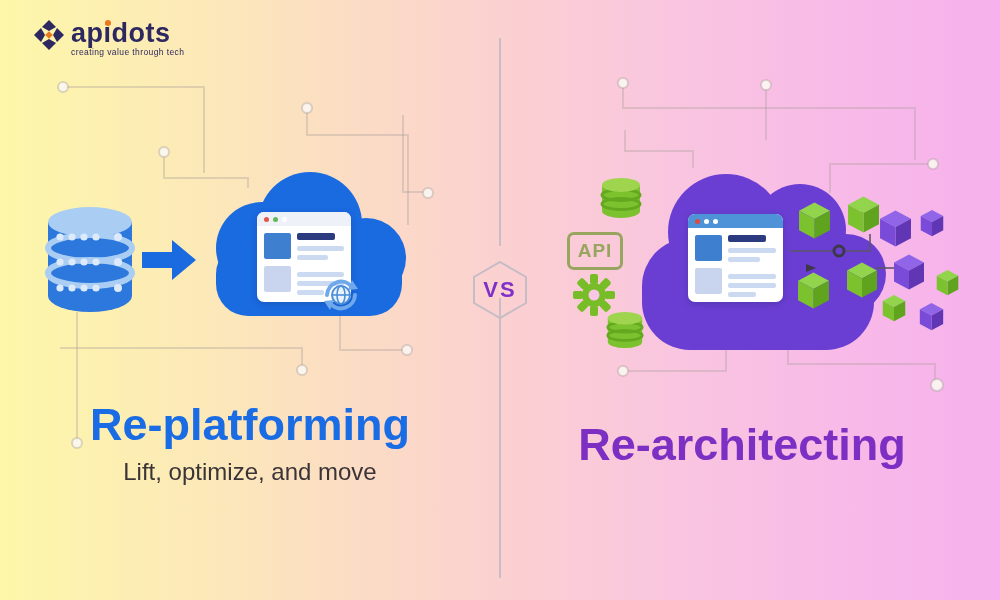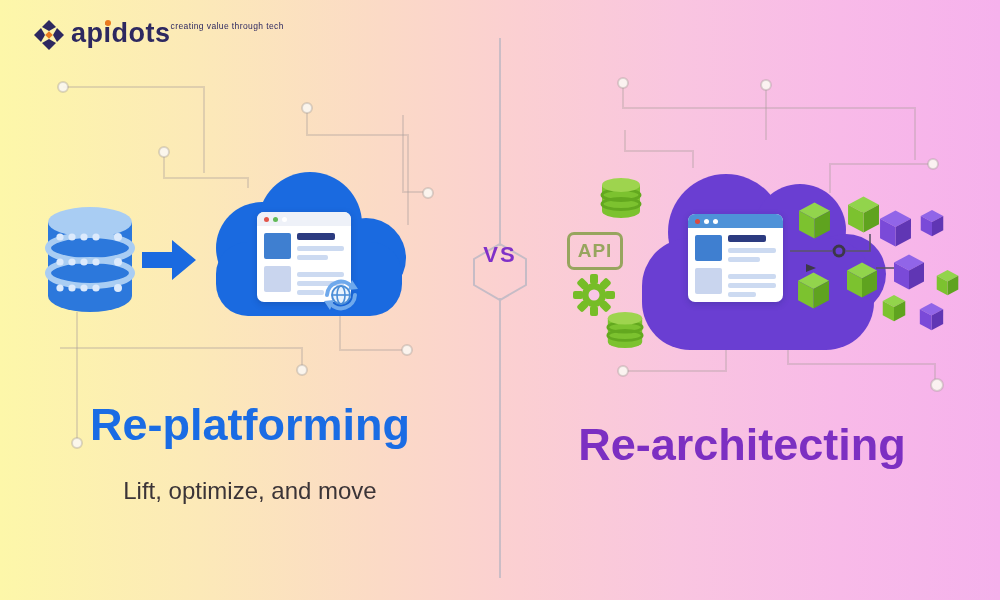--- a/index.html
+++ b/index.html
@@ -4,37 +4,37 @@
 <style>
   html,body{margin:0;padding:0;}
   .canvas{
     position:relative;width:1000px;height:600px;overflow:hidden;
     background:linear-gradient(90deg,#fdf7a9 0%,#fce9b8 20%,#fbdac6 38%,#fbcfd2 52%,#f9c5e0 68%,#f8bae8 84%,#f6b1ec 100%);
     font-family:"Liberation Sans",sans-serif;
   }
   .abs{position:absolute;}
   
   .logo{left:34px;top:20px;display:flex;align-items:flex-start;gap:7px;}
-  .logo-text-wrap{display:flex;flex-direction:row;}
+  .logo-text-wrap{display:flex;flex-direction:column;}
   .logo-name{font-size:27px;font-weight:bold;color:#2d2860;line-height:26px;letter-spacing:0.5px;}
   .logo-name .i-letter{position:relative;display:inline-block;}
   .logo-name .i-letter::after{content:'';position:absolute;top:0px;left:50%;transform:translateX(-50%);
     width:6px;height:6px;border-radius:50%;background:#ea7a1f;}
   .logo-tagline{font-size:8.5px;color:#2d2860;letter-spacing:0.4px;margin-top:1px;}
   
   .divider-seg{left:499px;width:2px;background:#c2bac4;opacity:0.85;}
-  .vs-hex{left:470px;top:242px;width:60px;height:60px;display:flex;justify-content:center;}
+  .vs-hex{left:470px;top:260px;width:60px;height:60px;display:flex;align-items:center;justify-content:center;}
   .vs-hex svg{position:absolute;inset:0;}
   .vs-label{position:relative;font-size:22px;font-weight:bold;color:#8030c8;letter-spacing:2px;}
   
   .panel-text{width:420px;text-align:center;}
   .panel-title{font-size:45px;font-weight:bold;line-height:1.1;}
   .panel-title.blue{color:#1a6ce4;}
   .panel-title.purple{color:#7c2fc2;}
-  .panel-desc{font-size:24px;color:#3b3437;line-height:1.38;margin-top:24px;}
+  .panel-desc{font-size:24px;color:#3b3437;line-height:1.38;margin-top:5px;}
   
   .win{background:#ffffff;border-radius:7px;overflow:hidden;box-shadow:0 2px 6px rgba(20,40,90,.25);}
   .win .bar{height:14px;display:flex;align-items:center;gap:4px;padding-left:7px;}
   .win .bar.light{background:#eef1f8;}
   .win .bar.blue{background:#4e92d8;}
   .win .dot{width:5px;height:5px;border-radius:50%;}
   .win .body{display:flex;gap:6px;padding:7px;}
   .win .col1{width:27px;display:flex;flex-direction:column;gap:7px;}
   .win .sq{height:26px;border-radius:2px;}
   .win .sq.dark{background:#3f7fd0;}

